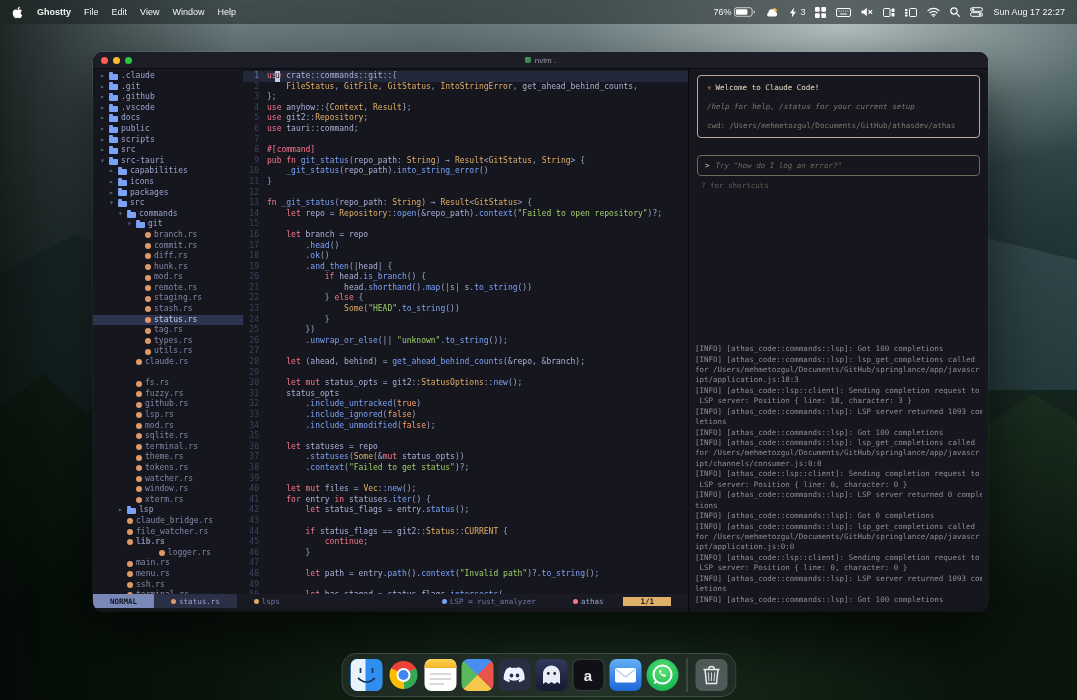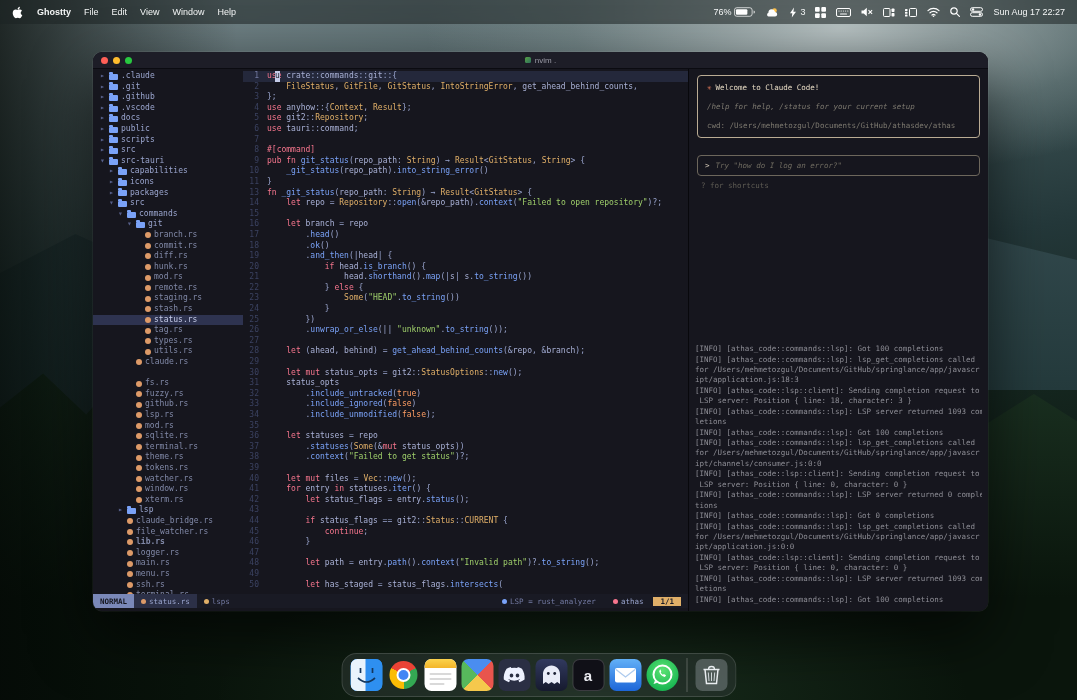--- a/index.html
+++ b/index.html
@@ -57,21 +57,21 @@
   .tok-type{color:#e0af68}
   .tok-fn{color:#7aa2f7}
   .tok-str{color:#9ece6a}
   .tok-bool{color:#ff9e64}
   .tok-punc{color:#9aa5ce}
   .tok-attr{color:#f7768e}
   .cursor-block{position:absolute;left:32px;top:0;width:5px;height:10.6px;background:#c4cbe8;color:#16161e;text-align:center}
 
   
   .statusline{flex:0 0 14px;height:14px;display:flex;align-items:stretch;font:7.5px "DejaVu Sans Mono",monospace;background:#191a24;overflow:hidden}
-  .statusline>span,.sl-right>span{display:flex;align-items:center;gap:3px;padding:0 7px;white-space:nowrap}
+  .statusline>span,.sl-right>span{display:flex;align-items:center;gap:3px;padding:0 17px;white-space:nowrap}
   .seg-mode{background:#7a88b8;color:#15161e;font-weight:700}
   .seg-file{background:#2c3047;color:#9aa5ce}
   .seg-lsps{color:#737aa2}
   .sl-right{margin-left:auto;display:flex;align-items:stretch}
   .seg-lsp{color:#737aa2}
   .seg-proj{color:#9aa5ce}
   .seg-pos{background:#e0af68;color:#1a1b26;font-weight:700}
   .dot{width:5px;height:5px;border-radius:50%}
   .dot.orange{background:#dd9a68}.dot.yellow{background:#e0af68}.dot.blue{background:#7aa2f7}.dot.red{background:#f7768e}
 
@@ -484,21 +484,21 @@
               <div class="tree-row" style="padding-left: 24px;">
                 <span class="tree-arrow"></span>
                 <span class="icon-rust"></span>
                 <span class="tree-label file">file_watcher.rs</span>
               </div>
               <div class="tree-row" style="padding-left: 24px; font-weight: bold;">
                 <span class="tree-arrow"></span>
                 <span class="icon-rust"></span>
                 <span class="tree-label file">lib.rs</span>
               </div>
-              <div class="tree-row" style="padding-left: 24px;">
+              <div class="tree-row" style="padding-left: 24px; justify-content: center;">
                 <span class="tree-arrow"></span>
                 <span class="icon-rust"></span>
                 <span class="tree-label file">logger.rs</span>
               </div>
               <div class="tree-row" style="padding-left: 24px;">
                 <span class="tree-arrow"></span>
                 <span class="icon-rust"></span>
                 <span class="tree-label file">main.rs</span>
               </div>
               <div class="tree-row" style="padding-left: 24px;">
@@ -522,20 +522,21 @@
               <div class="code-row"><span class="ln">2</span><span style="white-space: pre;"><span class="code-text">    </span><span class="tok-type">FileStatus</span><span class="tok-punc">, </span><span class="tok-type">GitFile</span><span class="tok-punc">, </span><span class="tok-type">GitStatus</span><span class="tok-punc">, </span><span class="tok-type">IntoStringError</span><span class="tok-punc">, </span><span class="code-text">get_ahead_behind_counts</span><span class="tok-punc">,</span></span></div>
               <div class="code-row"><span class="ln">3</span><span style="white-space: pre;"><span class="tok-punc">};</span></span></div>
               <div class="code-row"><span class="ln">4</span><span style="white-space: pre;"><span class="tok-kw">use</span><span class="code-text"> </span><span class="code-text">anyhow</span><span class="tok-punc">::{</span><span class="tok-type">Context</span><span class="tok-punc">, </span><span class="tok-type">Result</span><span class="tok-punc">};</span></span></div>
               <div class="code-row"><span class="ln">5</span><span style="white-space: pre;"><span class="tok-kw">use</span><span class="code-text"> </span><span class="code-text">git2</span><span class="tok-punc">::</span><span class="tok-type">Repository</span><span class="tok-punc">;</span></span></div>
               <div class="code-row"><span class="ln">6</span><span style="white-space: pre;"><span class="tok-kw">use</span><span class="code-text"> </span><span class="code-text">tauri</span><span class="tok-punc">::</span><span class="code-text">command</span><span class="tok-punc">;</span></span></div>
               <div class="code-row"><span class="ln">7</span><span style="white-space: pre;"></span></div>
               <div class="code-row"><span class="ln">8</span><span style="white-space: pre;"><span class="tok-attr">#[command]</span></span></div>
               <div class="code-row"><span class="ln">9</span><span style="white-space: pre;"><span class="tok-kw">pub</span><span class="code-text"> </span><span class="tok-kw">fn</span><span class="code-text"> </span><span class="tok-fn">git_status</span><span class="tok-punc">(</span><span class="code-text">repo_path</span><span class="tok-punc">: </span><span class="tok-type">String</span><span class="tok-punc">) → </span><span class="tok-type">Result</span><span class="tok-punc">&lt;</span><span class="tok-type">GitStatus</span><span class="tok-punc">, </span><span class="tok-type">String</span><span class="tok-punc">&gt; {</span></span></div>
               <div class="code-row"><span class="ln">10</span><span style="white-space: pre;"><span class="code-text">    </span><span class="tok-fn">_git_status</span><span class="tok-punc">(</span><span class="code-text">repo_path</span><span class="tok-punc">).</span><span class="tok-fn">into_string_error</span><span class="tok-punc">()</span></span></div>
               <div class="code-row"><span class="ln">11</span><span style="white-space: pre;"><span class="tok-punc">}</span></span></div>
+              <div class="code-row"><span class="ln">12</span><span style="white-space: pre;"></span></div>
               <div class="code-row"><span class="ln">13</span><span style="white-space: pre;"><span class="tok-kw">fn</span><span class="code-text"> </span><span class="tok-fn">_git_status</span><span class="tok-punc">(</span><span class="code-text">repo_path</span><span class="tok-punc">: </span><span class="tok-type">String</span><span class="tok-punc">) → </span><span class="tok-type">Result</span><span class="tok-punc">&lt;</span><span class="tok-type">GitStatus</span><span class="tok-punc">&gt; {</span></span></div>
               <div class="code-row"><span class="ln">14</span><span style="white-space: pre;"><span class="code-text">    </span><span class="tok-kw">let</span><span class="code-text"> </span><span class="code-text">repo</span><span class="tok-punc"> = </span><span class="tok-type">Repository</span><span class="tok-punc">::</span><span class="tok-fn">open</span><span class="tok-punc">(&amp;</span><span class="code-text">repo_path</span><span class="tok-punc">).</span><span class="tok-fn">context</span><span class="tok-punc">(</span><span class="tok-str">"Failed to open repository"</span><span class="tok-punc">)?;</span></span></div>
               <div class="code-row"><span class="ln">15</span><span style="white-space: pre;"></span></div>
               <div class="code-row"><span class="ln">16</span><span style="white-space: pre;"><span class="code-text">    </span><span class="tok-kw">let</span><span class="code-text"> </span><span class="code-text">branch</span><span class="tok-punc"> = </span><span class="code-text">repo</span></span></div>
               <div class="code-row"><span class="ln">17</span><span style="white-space: pre;"><span class="tok-punc">        .</span><span class="tok-fn">head</span><span class="tok-punc">()</span></span></div>
               <div class="code-row"><span class="ln">18</span><span style="white-space: pre;"><span class="tok-punc">        .</span><span class="tok-fn">ok</span><span class="tok-punc">()</span></span></div>
               <div class="code-row"><span class="ln">19</span><span style="white-space: pre;"><span class="tok-punc">        .</span><span class="tok-fn">and_then</span><span class="tok-punc">(|</span><span class="code-text">head</span><span class="tok-punc">| {</span></span></div>
               <div class="code-row"><span class="ln">20</span><span style="white-space: pre;"><span class="code-text">            </span><span class="tok-kw">if</span><span class="code-text"> </span><span class="code-text">head</span><span class="tok-punc">.</span><span class="tok-fn">is_branch</span><span class="tok-punc">() {</span></span></div>
               <div class="code-row"><span class="ln">21</span><span style="white-space: pre;"><span class="code-text">                </span><span class="code-text">head</span><span class="tok-punc">.</span><span class="tok-fn">shorthand</span><span class="tok-punc">().</span><span class="tok-fn">map</span><span class="tok-punc">(|</span><span class="code-text">s</span><span class="tok-punc">| </span><span class="code-text">s</span><span class="tok-punc">.</span><span class="tok-fn">to_string</span><span class="tok-punc">())</span></span></div>
               <div class="code-row"><span class="ln">22</span><span style="white-space: pre;"><span class="tok-punc">            } </span><span class="tok-kw">else</span><span class="tok-punc"> {</span></span></div>

